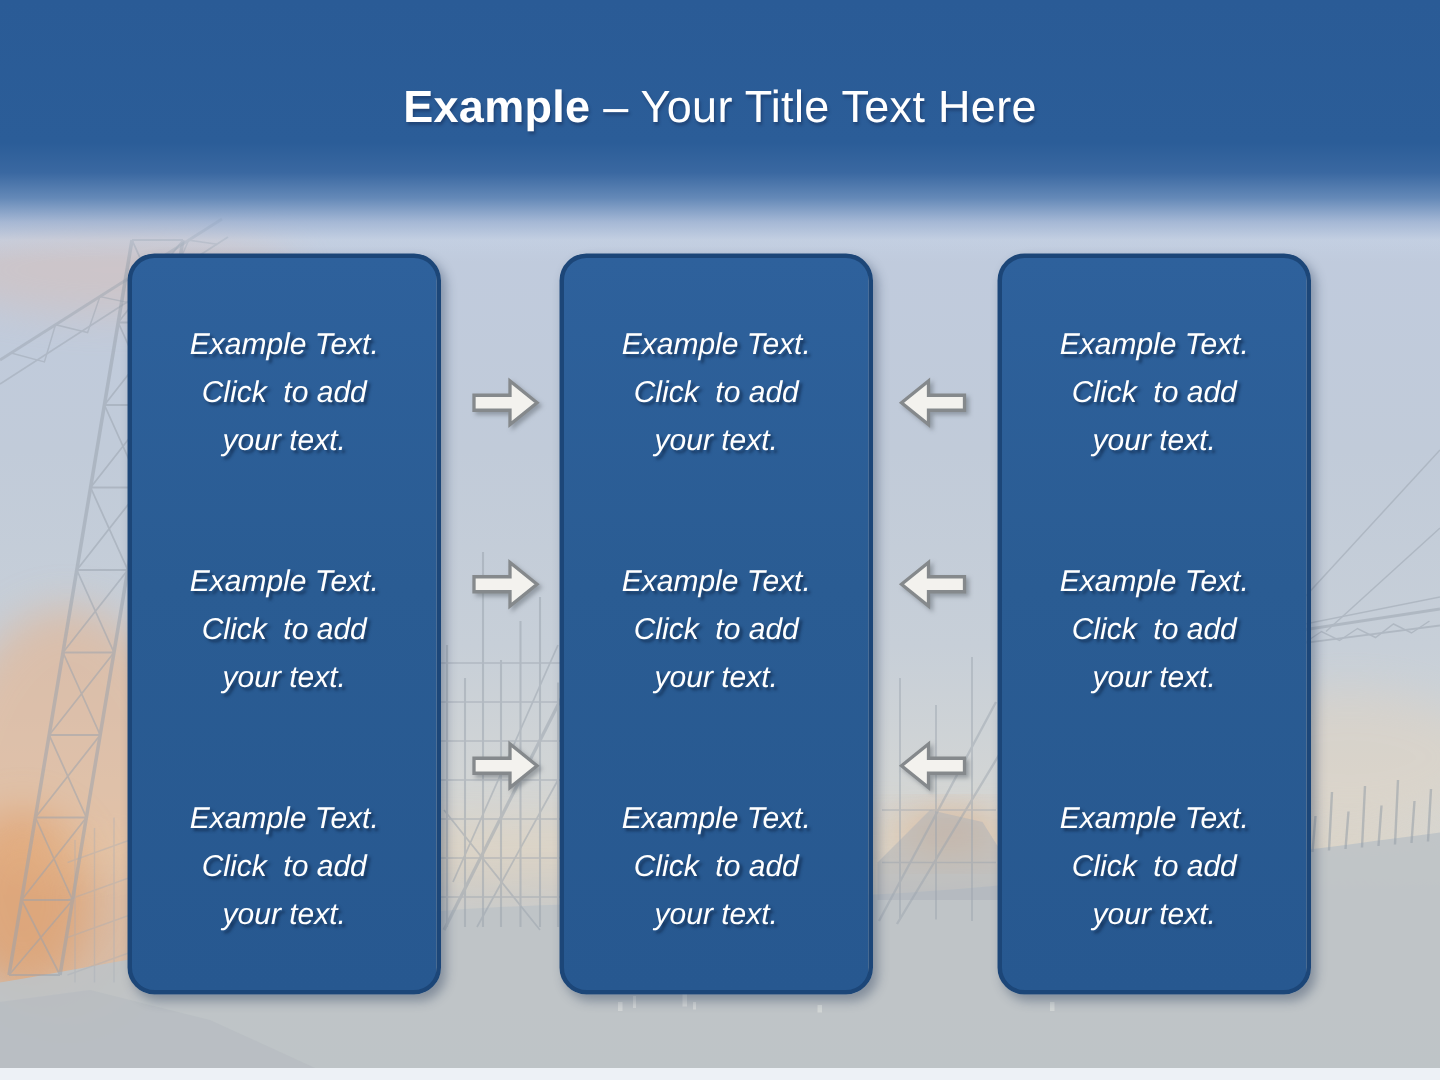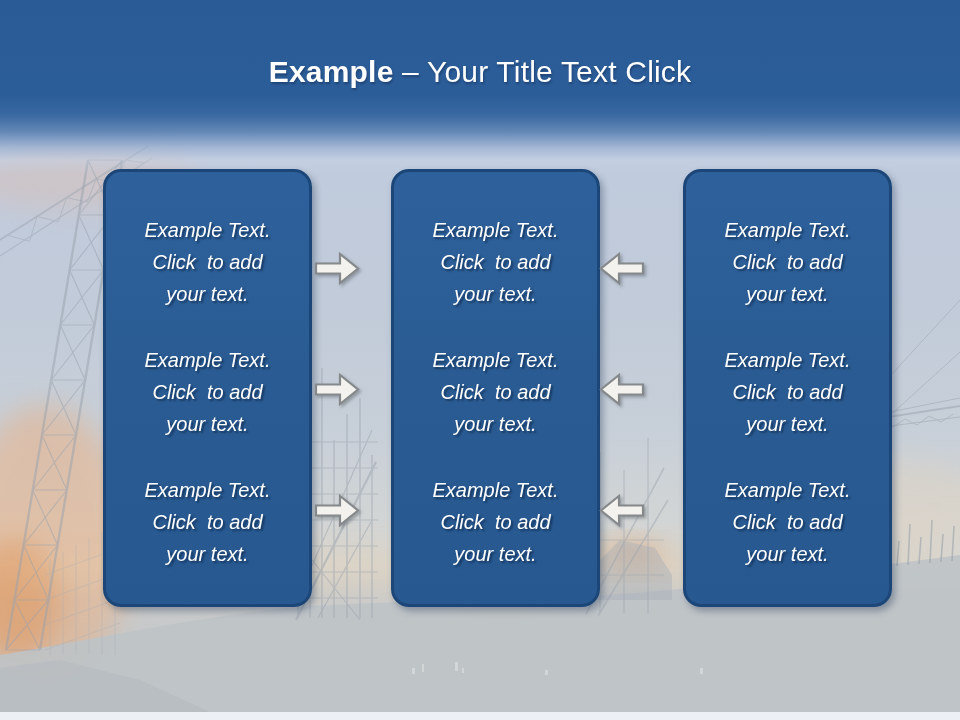--- a/index.html
+++ b/index.html
@@ -25,25 +25,24 @@
   }
   .slide-title{
     position:absolute;left:0;top:52px;width:960px;height:46px;
     text-align:center;color:#ffffff;font-size:30px;line-height:40px;
     text-shadow:1px 2px 2px rgba(20,40,80,0.45);
     letter-spacing:0.2px;
   }
   .slide-title .emph{font-weight:700;}
   .slide-title .rest{font-weight:400;}
   .pbox{
-    position:absolute;top:169px;width:209px;height:438px;box-sizing:border-box;
+    position:absolute;top:169px;width:209px;height:494px;box-sizing:border-box;
     background:linear-gradient(180deg,#2e619c 0%,#2a5c93 45%,#275890 100%);
     border:3px solid #1c4678;border-radius:18px;
     box-shadow:3px 4px 7px rgba(40,60,90,0.40);
-    margin-left:18px;
   }
   .pbox.c1{left:85px;}
   .pbox.c2{left:373px;}
   .pbox.c3{left:665px;}
   .pbox-inner{
     position:absolute;left:0;top:0;right:0;bottom:0;
     display:flex;flex-direction:column;justify-content:space-between;
     padding:42px 10px 34px 10px;box-sizing:border-box;
   }
   .para{
@@ -134,21 +133,21 @@
       <rect x="700" y="668" width="3" height="6"></rect>
     </g>
 
     <rect x="0" y="712" width="960" height="8" fill="#edf1f6"></rect>
   </svg>
 
   <div class="header-fade"></div>
 
   <div class="slide-title">
     <span class="emph">Example</span>
-    <span class="rest">– Your Title Text Click</span>
+    <span class="rest">– Your Title Text Here</span>
   </div>
 
   <div class="pbox c1">
     <div class="pbox-inner">
       <div class="para">
         <span class="text-line">Example Text.</span>
         <span class="text-line">Click  to add</span>
         <span class="text-line">your text.</span>
       </div>
       <div class="para">

